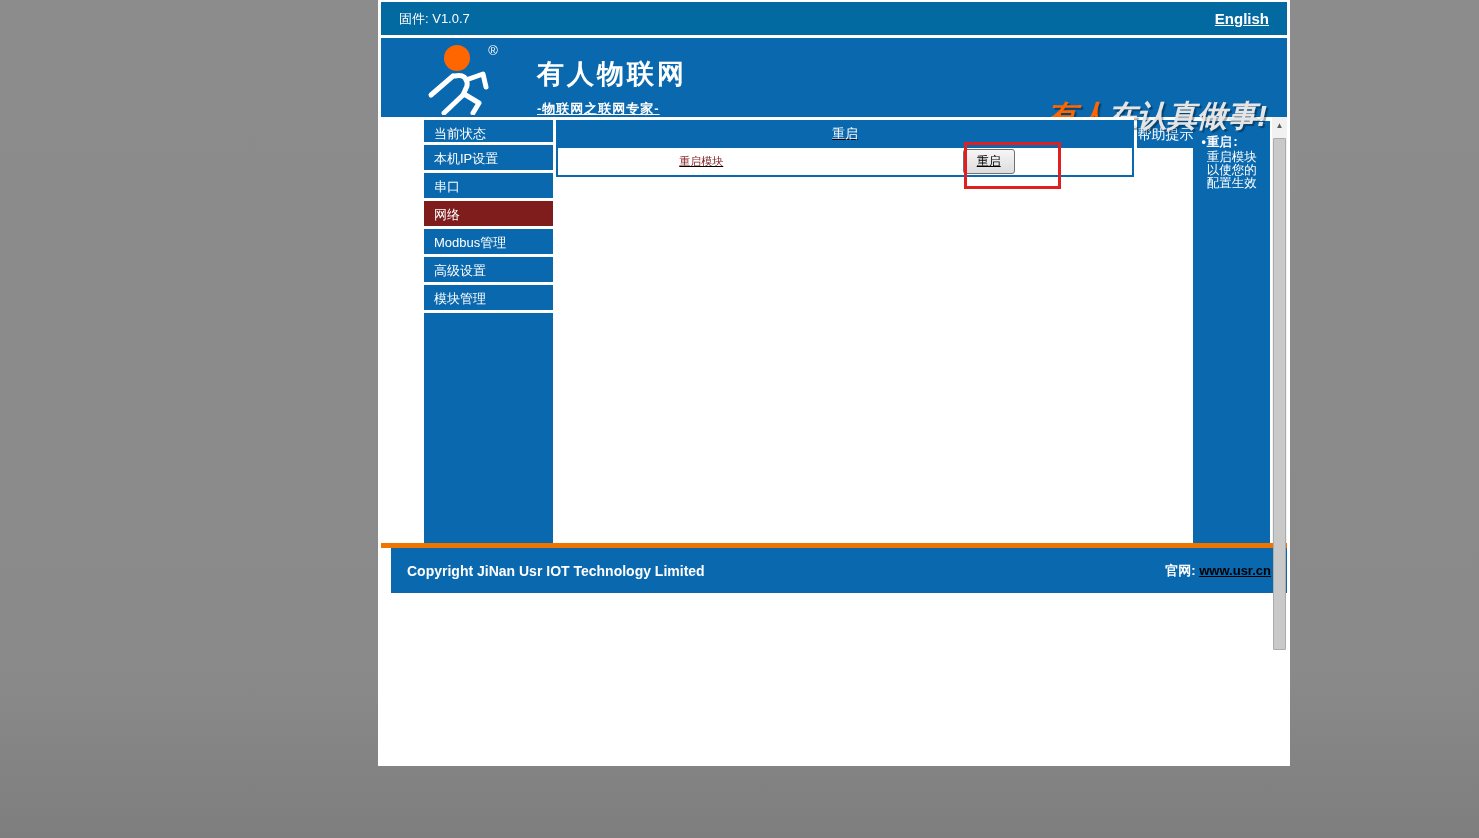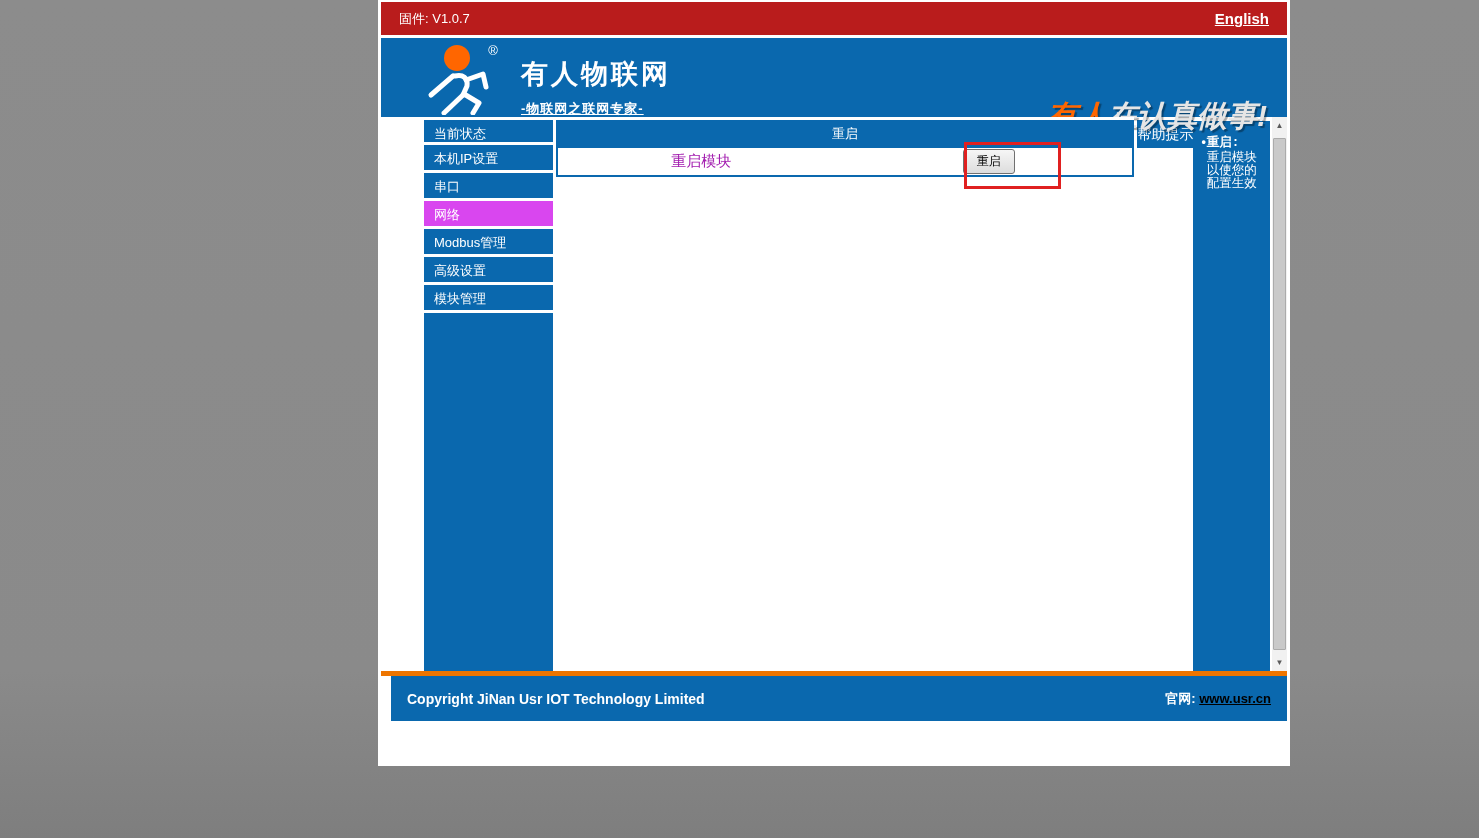--- a/index.html
+++ b/index.html
@@ -8,57 +8,57 @@
     width:1479px; height:838px; position:relative; overflow:hidden;
     background:linear-gradient(180deg,#8c8c8c 0%,#8a8a8a 80%,#7e7e7e 100%);
   }
   .page {
     position:absolute; left:378px; top:0; width:912px; height:766px;
     background:#ffffff;
     border:3px solid #ffffff; border-top:2px solid #ffffff;
   }
   
   .topbar {
-    height:33px; background:#b91c1c; display:flex; align-items:center;
+    height:33px; background:#0369a1; display:flex; align-items:center;
     justify-content:space-between; padding:0 18px; margin-bottom:3px;
   }
   .topbar .fw { color:#ffffff; font-size:13px; }
   .topbar .lang { color:#ffffff; font-size:15px; font-weight:bold; text-decoration:underline; cursor:pointer; }
   
   .header { height:79px; background:#0a68ae; position:relative; }
   .logo { position:absolute; left:40px; top:5px; width:86px; height:72px; }
-  .brand { position:absolute; left:140px; top:18px; color:#ffffff; }
+  .brand { position:absolute; left:156px; top:18px; color:#ffffff; }
   .brand .title { font-size:27px; font-weight:bold; letter-spacing:3px; }
   .brand .subtitle { font-size:13px; font-weight:bold; margin-top:8px; letter-spacing:1px;text-decoration:underline; }
   .slogan {
     position:absolute; right:20px; top:58px; font-size:30px; font-weight:bold;
     font-style:italic; white-space:nowrap; text-shadow:2px 2px 1px rgba(0,0,0,0.35);
   }
   .slogan .orange { color:#ff6600; }
   .slogan .white { color:#e5e5e5; }
   
-  .body { display:flex; height:554px; background:#ffffff;padding-left:43px; }
+  .body { display:flex; height:426px; background:#ffffff;padding-left:43px; }
   .sidebar { width:135px; background:#0a68ae; }
   .sidebar ul { list-style:none; }
   .sidebar li {
     height:28px; line-height:28px; padding-left:10px; color:#ffffff;
     font-size:13px; border-bottom:3px solid #ffffff; cursor:pointer;
   }
   .sidebar li:first-child { border-top:3px solid #ffffff; }
-  .sidebar li.active { background:#d946ef; }
-  .content { width:608px; margin-left:3px; background:#ffffff; position:relative; }
+  .sidebar li.active { background:#7f1d1d; }
+  .content { width:608px; margin-left:3px; background:#ffffff; position:relative;text-decoration:underline; }
   .panel-title {
     margin-top:3px; height:28px; line-height:28px; background:#0a68ae;
     color:#ffffff; font-size:13px; text-align:center;
   }
   .panel-row {
     height:29px; border:2px solid #0a68ae; border-top:none; display:flex; align-items:center;
   }
   .panel-row .cell { width:50%; display:flex; justify-content:center; align-items:center; }
-  .panel-row .label { font-size:15px; color:#a21caf; }
+  .panel-row .label { font-size:11px; color:#7f1d1d; }
   .btn {
     font-size:12px; color:#000000; padding:3px 13px; cursor:pointer;
     background:linear-gradient(180deg,#f6f6f6,#dddddd);
     border:1px solid #707070; border-radius:3px;
     font-family:"Liberation Sans","DejaVu Sans",sans-serif;
   }
   .annotation {
     position:absolute; left:408px; top:25px; width:97px; height:47px;
     border:3px solid #e02020; z-index:5; pointer-events:none;
   }

